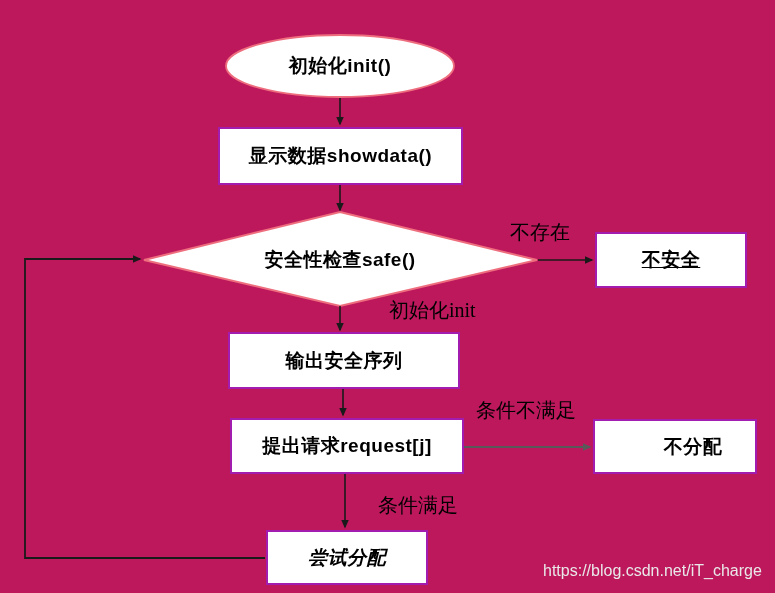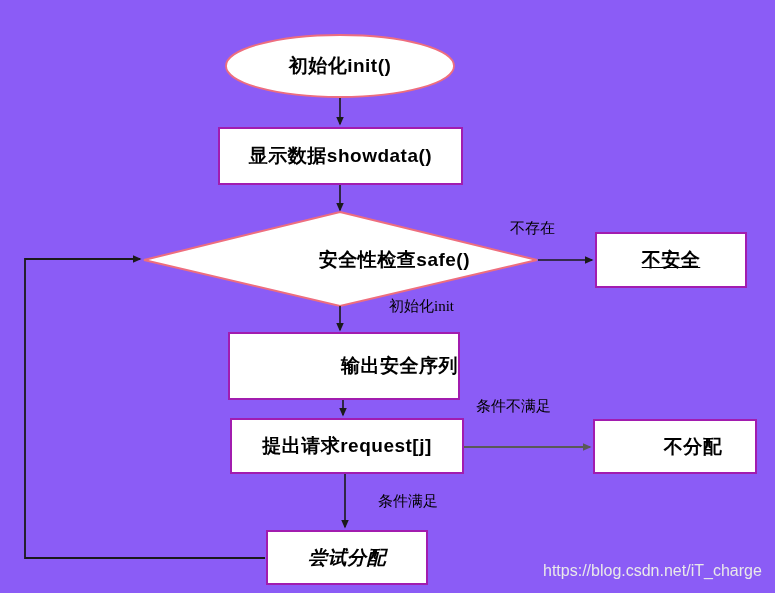--- a/index.html
+++ b/index.html
@@ -1,19 +1,19 @@
 <!DOCTYPE html>
 <html><head>
 <meta charset="utf-8">
 <style>
   html,body{margin:0;padding:0;background:#ffffff;}
   #canvas{
     position:relative;
     width:775px;height:593px;
-    background:#8b5cf6;
+    background:#be185d;
     font-family:"Liberation Sans", sans-serif;
     overflow:hidden;
   }
   #wires{position:absolute;left:0;top:0;width:775px;height:593px;}
   .node-rect{
     position:absolute;
     border:2px solid #a21caf;
     background:#ffffff;
     display:flex;align-items:center;justify-content:center;
     box-sizing:border-box;
@@ -26,21 +26,21 @@
     letter-spacing:0.5px;
   }
   .shape-label{
     position:absolute;
     display:flex;align-items:center;justify-content:center;
     text-align:center;
   }
   .edge-label{
     position:absolute;
     font-family:"Liberation Serif", serif;
-    font-size:15px;
+    font-size:20px;
     color:#000000;
     white-space:nowrap;
   }
   .watermark{
     position:absolute;
     left:543px;top:562px;
     font-size:16px;
     color:#e9e9e9;
     font-family:"Liberation Sans", sans-serif;
     white-space:nowrap;
@@ -83,29 +83,29 @@
   </svg>
 
   <div class="shape-label" style="left:228px;top:38px;width:224px;height:56px;">
     <span class="node-label">初始化init()</span>
   </div>
 
   <div class="node-rect" style="left:218px;top:127px;width:245px;height:58px;">
     <span class="node-label">显示数据showdata()</span>
   </div>
 
-  <div class="shape-label" style="left:210px;top:243px;width:260px;height:34px;justify-content:flex-end;">
+  <div class="shape-label" style="left:210px;top:243px;width:260px;height:34px;">
     <span class="node-label">安全性检查safe()</span>
   </div>
 
   <div class="node-rect" style="left:595px;top:232px;width:152px;height:56px;text-decoration:underline;">
     <span class="node-label">不安全</span>
   </div>
 
-  <div class="node-rect" style="left:228px;top:332px;width:232px;height:68px;justify-content:flex-end;">
+  <div class="node-rect" style="left:228px;top:332px;width:232px;height:57px;">
     <span class="node-label">输出安全序列</span>
   </div>
 
   <div class="node-rect" style="left:230px;top:418px;width:234px;height:56px;">
     <span class="node-label">提出请求request[j]</span>
   </div>
 
   <div class="node-rect" style="left:593px;top:419px;width:164px;height:55px;padding-left:36px;">
     <span class="node-label">不分配</span>
   </div>

